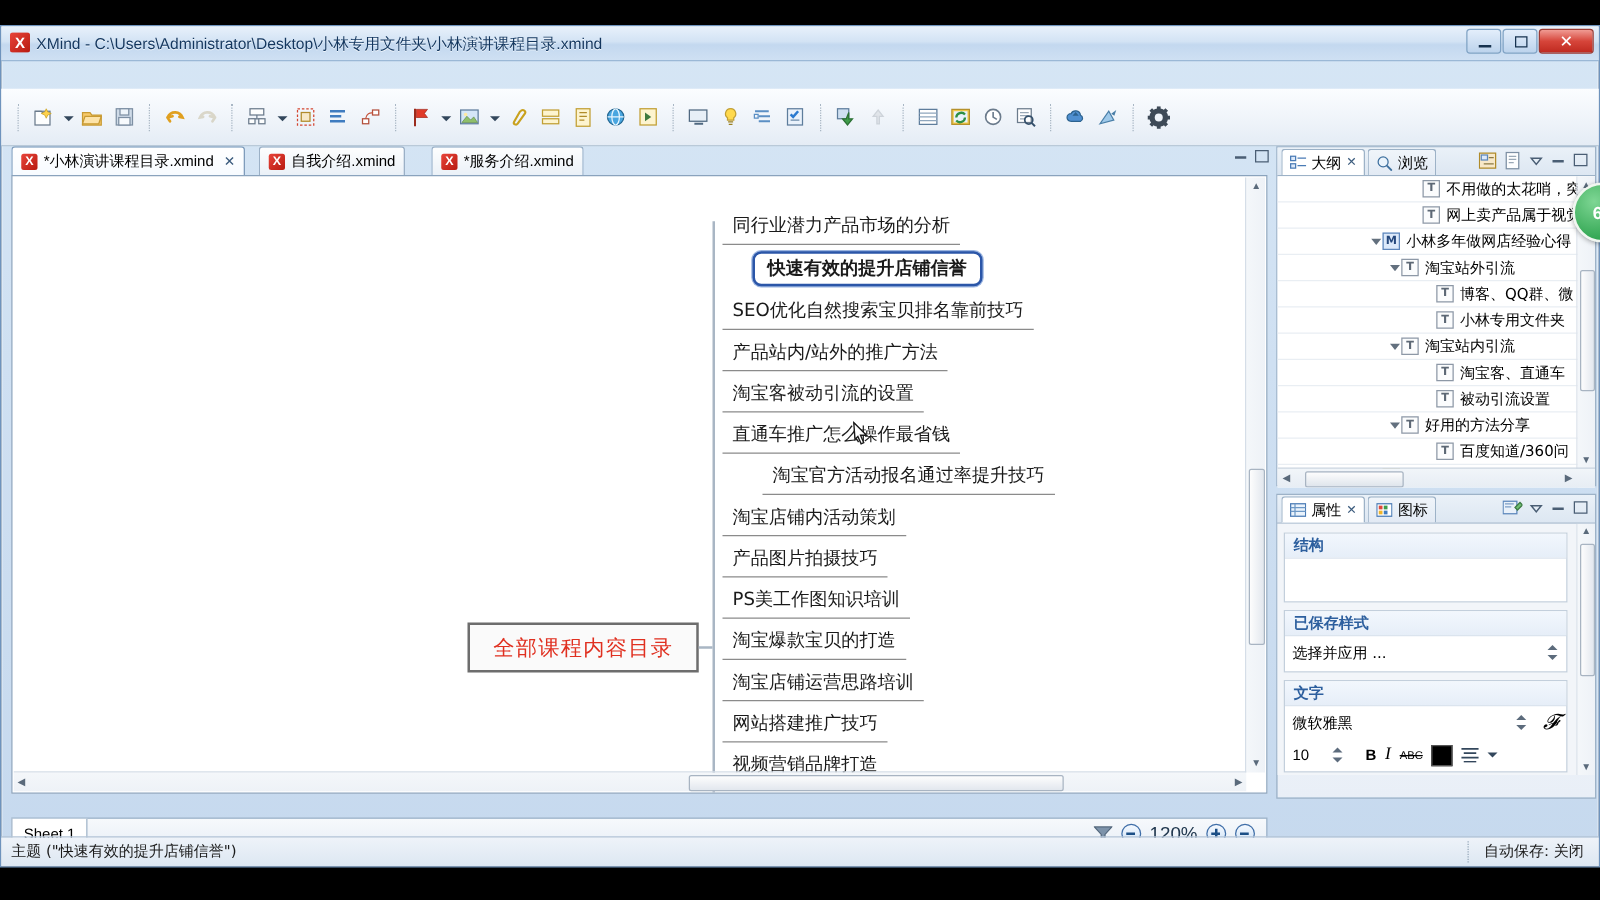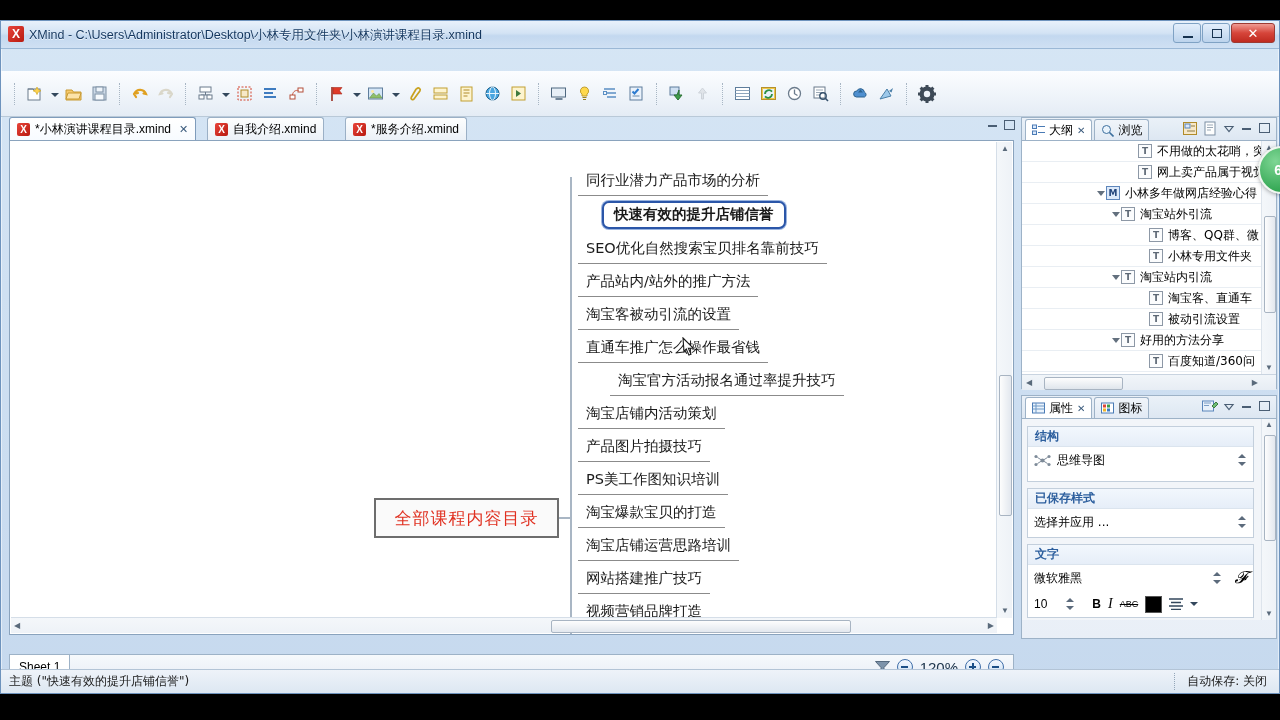--- a/index.html
+++ b/index.html
@@ -658,32 +658,20 @@
               <span class="b2"></span>
             </span>
         </div>
       </div>
 
 
       <div class="prop-body" style="height:201px;">
 
         <div class="sect" style="top:7px;height:56px;">
           <div class="sect-h">结构</div>
-          <div class="combo">
-            <svg width="17" height="13">
-                <circle cx="8.5" cy="6.5" r="2" fill="#7e8b99"></circle>
-                <circle cx="2" cy="2.5" r="1.6" fill="#7e8b99"></circle>
-                <circle cx="2" cy="10.5" r="1.6" fill="#7e8b99"></circle>
-                <circle cx="15" cy="2.5" r="1.6" fill="#7e8b99"></circle>
-                <circle cx="15" cy="10.5" r="1.6" fill="#7e8b99"></circle>
-                <path d="M3.4 3.4l3.6 2.3M3.4 9.6l3.6-2.3M13.6 3.4L10 5.7M13.6 9.6L10 7.3" stroke="#7e8b99"></path>
-              </svg>
-            <span>思维导图</span>
-            <span class="spin"></span>
-          </div>
         </div>
 
         <div class="sect" style="top:69px;height:50px;">
           <div class="sect-h">已保存样式</div>
           <div class="combo">
             <span>选择并应用 ...</span>
             <span class="spin"></span>
           </div>
         </div>
 

